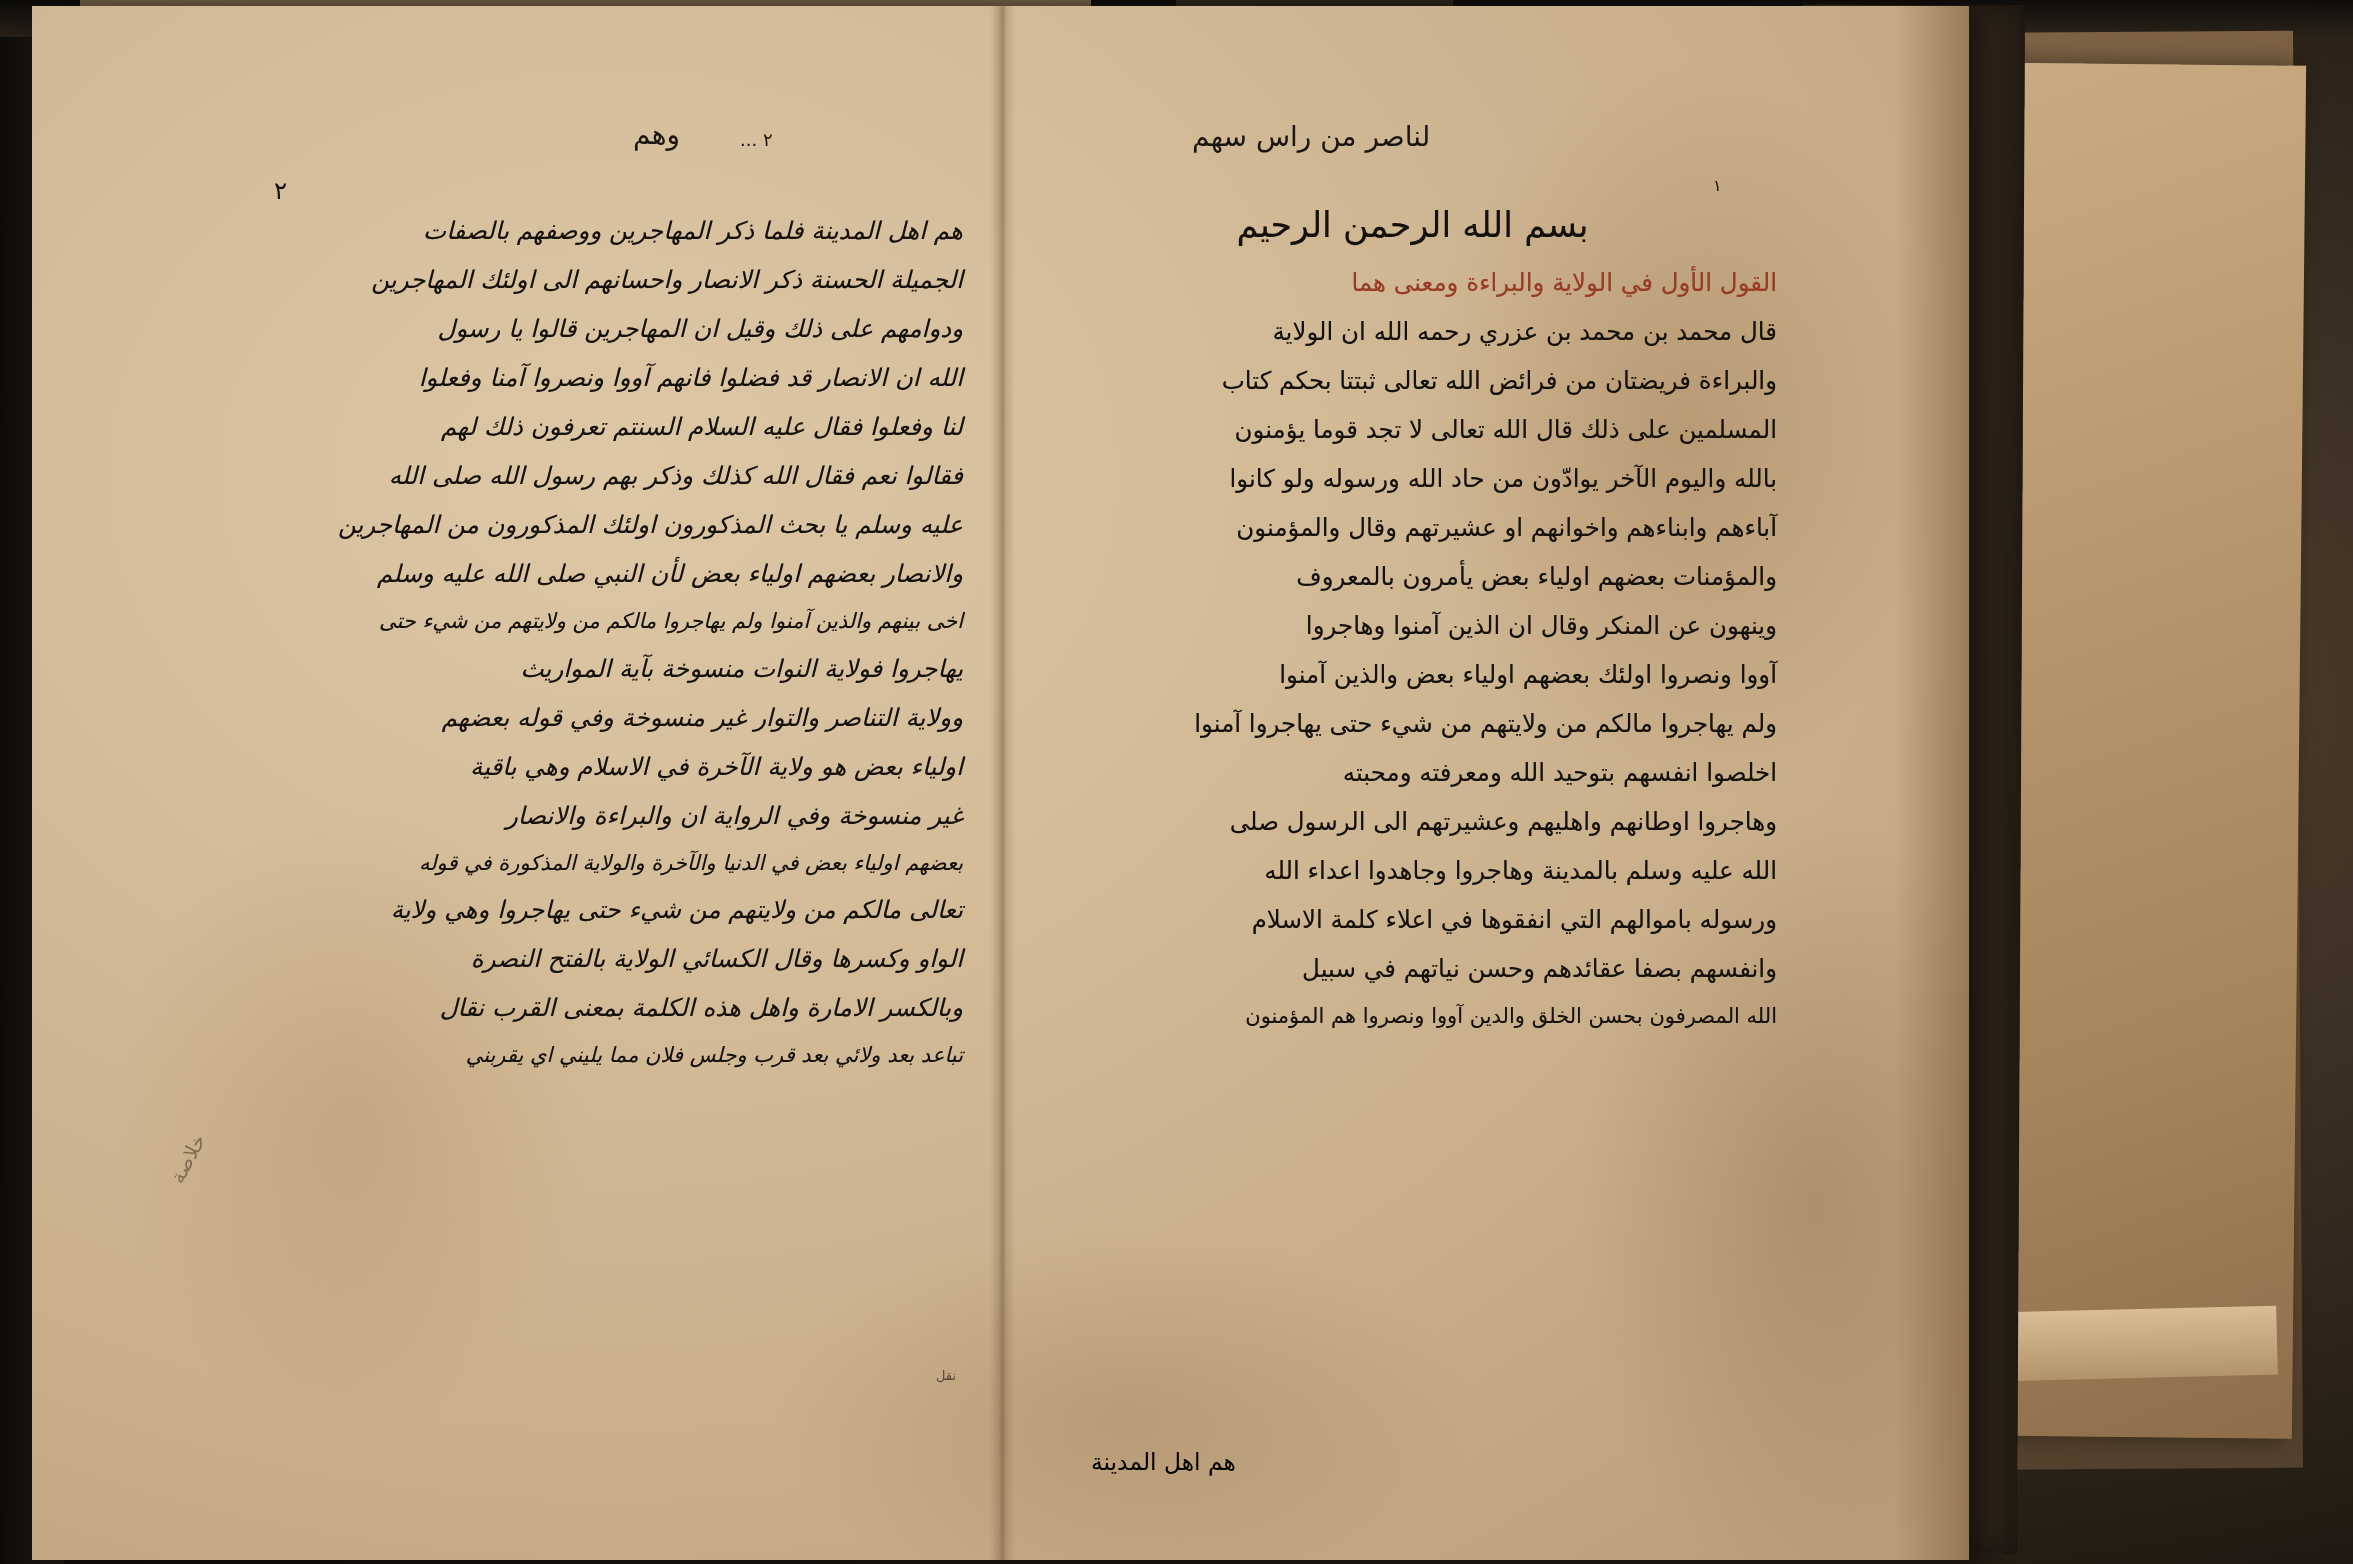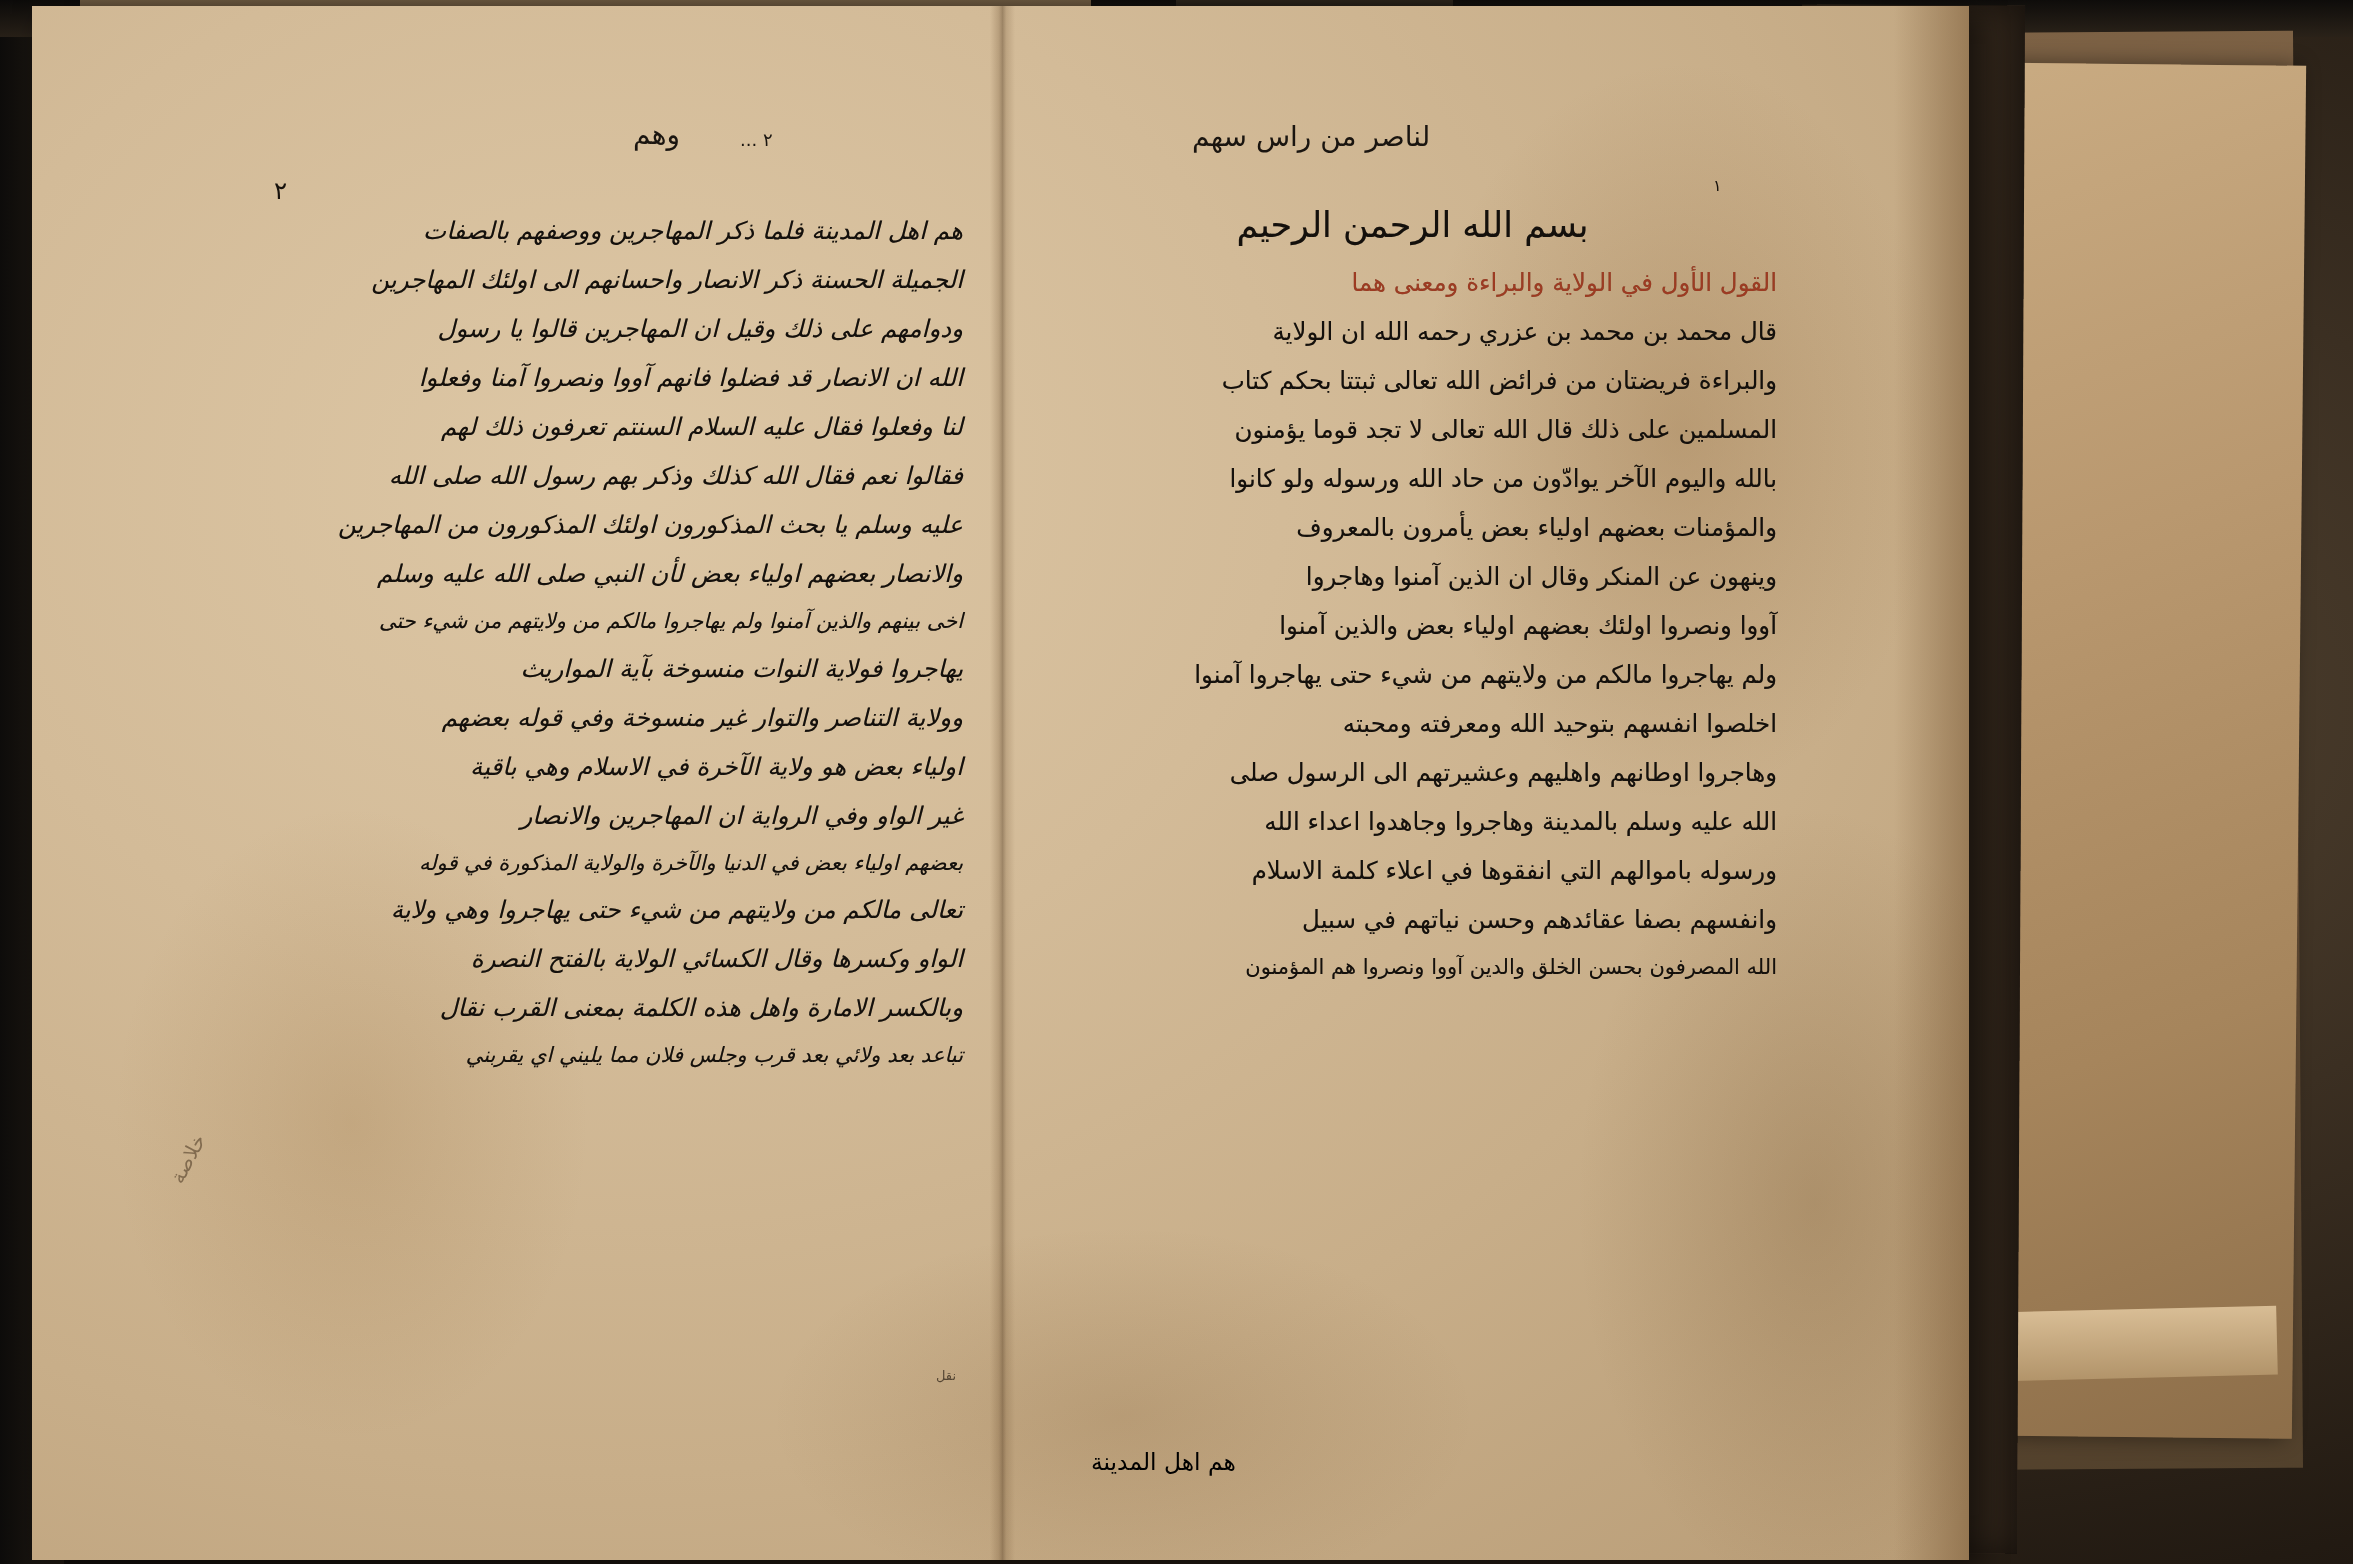--- a/index.html
+++ b/index.html
@@ -282,20 +282,21 @@
     <div class="folio-num" id="folio-right">١</div>
 
     <div class="col" id="col-right">
       <div class="line basmala">بسم الله الرحمن الرحيم</div>
       <div class="line rubric">القول الأول في الولاية والبراءة ومعنى هما</div>
 
       <div class="line">قال محمد بن محمد بن عزري رحمه الله ان الولاية</div>
       <div class="line">والبراءة فريضتان من فرائض الله تعالى ثبتتا بحكم كتاب</div>
       <div class="line">المسلمين على ذلك قال الله تعالى لا تجد قوما يؤمنون</div>
       <div class="line">بالله واليوم الآخر يوادّون من حاد الله ورسوله ولو كانوا</div>
+      <div class="line">آباءهم وابناءهم واخوانهم او عشيرتهم وقال والمؤمنون</div>
       <div class="line">والمؤمنات بعضهم اولياء بعض يأمرون بالمعروف</div>
       <div class="line">وينهون عن المنكر وقال ان الذين آمنوا وهاجروا</div>
       <div class="line">آووا ونصروا اولئك بعضهم اولياء بعض والذين آمنوا</div>
       <div class="line">ولم يهاجروا مالكم من ولايتهم من شيء حتى يهاجروا آمنوا</div>
       <div class="line">اخلصوا انفسهم بتوحيد الله ومعرفته ومحبته</div>
       <div class="line">وهاجروا اوطانهم واهليهم وعشيرتهم الى الرسول صلى</div>
       <div class="line">الله عليه وسلم بالمدينة وهاجروا وجاهدوا اعداء الله</div>
       <div class="line">ورسوله باموالهم التي انفقوها في اعلاء كلمة الاسلام</div>
       <div class="line">وانفسهم بصفا عقائدهم وحسن نياتهم في سبيل</div>
       <div class="line small">الله المصرفون بحسن الخلق والدين آووا ونصروا هم المؤمنون</div>
@@ -310,21 +311,21 @@
       <div class="line">ودوامهم على ذلك وقيل ان المهاجرين قالوا يا رسول</div>
       <div class="line">الله ان الانصار قد فضلوا فانهم آووا ونصروا آمنا وفعلوا</div>
       <div class="line">لنا وفعلوا فقال عليه السلام السنتم تعرفون ذلك لهم</div>
       <div class="line">فقالوا نعم فقال الله كذلك وذكر بهم رسول الله صلى الله</div>
       <div class="line">عليه وسلم يا بحث المذكورون اولئك المذكورون من المهاجرين</div>
       <div class="line">والانصار بعضهم اولياء بعض لأن النبي صلى الله عليه وسلم</div>
       <div class="line small">اخى بينهم والذين آمنوا ولم يهاجروا مالكم من ولايتهم من شيء حتى</div>
       <div class="line">يهاجروا فولاية النوات منسوخة بآية المواريث</div>
       <div class="line">وولاية التناصر والتوار غير منسوخة وفي قوله بعضهم</div>
       <div class="line">اولياء بعض هو ولاية الآخرة في الاسلام وهي باقية</div>
-      <div class="line">غير الواو وفي الرواية ان المهاجرين والانصار</div>
+      <div class="line">غير منسوخة وفي الرواية ان والبراءة والانصار</div>
       <div class="line small">بعضهم اولياء بعض في الدنيا والآخرة والولاية المذكورة في قوله</div>
       <div class="line">تعالى مالكم من ولايتهم من شيء حتى يهاجروا وهي ولاية</div>
       <div class="line">الواو وكسرها وقال الكسائي الولاية بالفتح النصرة</div>
       <div class="line">وبالكسر الامارة واهل هذه الكلمة بمعنى القرب نقال</div>
       <div class="line small">تباعد بعد ولائي بعد قرب وجلس فلان مما يليني اي يقربني</div>
     </div>
 
     <div class="margin-note" id="margin-note-left">خلاصة</div>
 
   </div>

